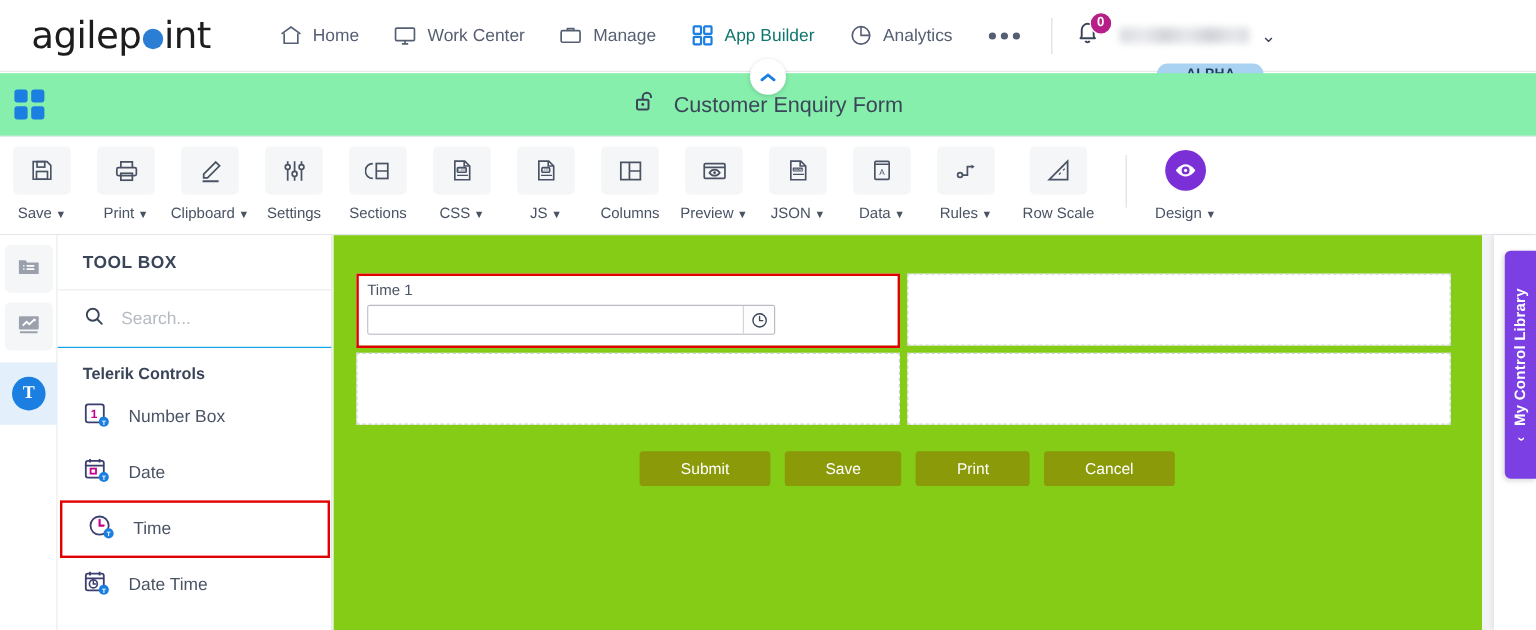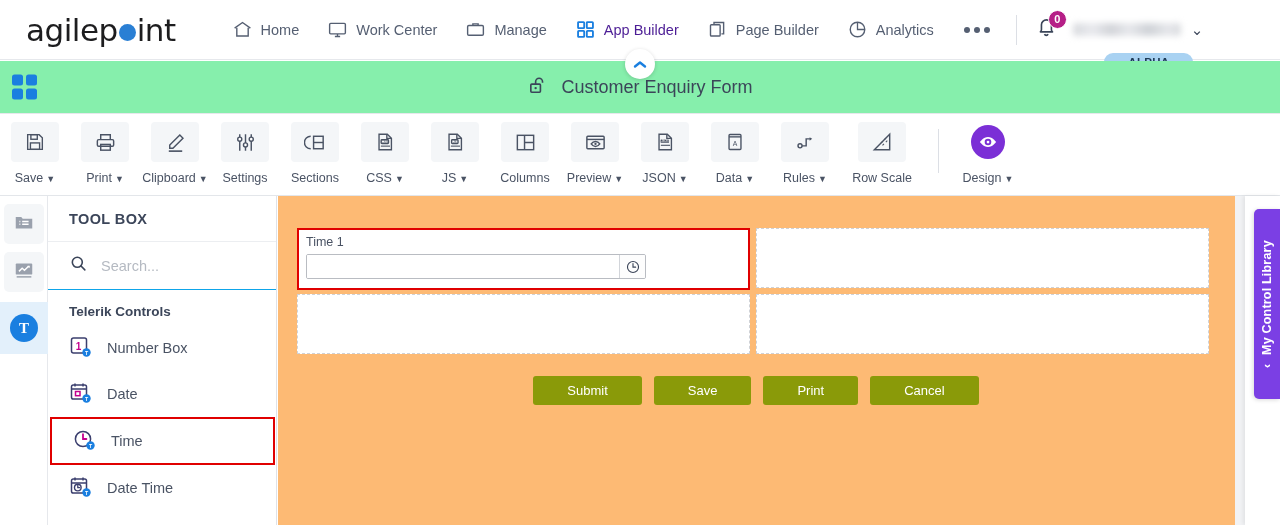--- a/index.html
+++ b/index.html
@@ -26,21 +26,21 @@
   }
   .logo-dot {
     display:inline-block; width:17px; height:17px; border-radius:50%;
     background:#2a7fd4; margin:0 1px; position:relative; top:3px;
   }
   .navitems { display:flex; align-items:center; margin-left:42px; gap:0; }
   .navitem {
     display:flex; align-items:center; gap:8px; padding:0 14px;
     font-size:14.5px; color:#555f72; cursor:pointer; height:60px;text-align:right;
   }
-  .navitem.active { color:#4c1d95; }
+  .navitem.active { color:#0f766e; }
   .navitem svg { display:block; }
   .dots { display:flex; gap:4px; padding:0 16px; cursor:pointer; }
   .dots i { width:6px; height:6px; border-radius:50%; background:#555f72; display:block; }
   .nav-sep { width:1px; height:30px; background:#dcdfe5; margin:0 10px; }
   .userzone { display:flex; align-items:center; position:relative; margin-left:6px; }
   .bell-wrap { position:relative; width:30px; height:34px; cursor:pointer; }
   .badge {
     position:absolute; right:-4px; top:-3px; min-width:19px; height:19px;
     border-radius:10px; background:#b51f87; color:#fff; font-size:11px;
     font-weight:bold; display:flex; align-items:center; justify-content:center;
@@ -152,21 +152,21 @@
     height:46px; display:flex; align-items:center; gap:14px; padding-left:21px;
     font-size:14.5px; color:#4a5364; cursor:pointer;
   }
   .tb-item.selected {
     border:2px solid #e00000; margin-left:2px; width:225px; height:48px;
   }
 
   
   .canvas {
     position:absolute; left:278px; top:196px; width:957px; height:329px;
-    background:#fdba74; overflow:hidden;
+    background:#84cc16; overflow:hidden;
   }
   .form-area { position:absolute; left:19px; top:32px; width:920px; }
   .row { display:flex; gap:6px; }
   .cell {
     width:453px; height:60px; border:1px dashed #cfd2d7; background:#fff;
   }
   .cell.sel-wrap { border:none; position:relative; }
   .sel-outline {
     position:absolute; left:0; top:0; width:453px; height:62px;
     border:2px solid #e00000; box-sizing:border-box;
@@ -262,29 +262,20 @@
           <svg width="21" height="21" viewBox="0 0 24 24" fill="none" stroke="#1a7fe0" stroke-width="2.1">
             <rect x="3.5" y="3.5" width="7" height="7" rx="0.8"></rect>
               <rect x="13.5" y="3.5" width="7" height="7" rx="0.8"></rect>
             <rect x="3.5" y="13.5" width="7" height="7" rx="0.8"></rect>
               <rect x="13.5" y="13.5" width="7" height="7" rx="0.8"></rect>
           </svg>
         </span>
         <span>App Builder</span>
       </div>
 
-      <div class="navitem">
-        <span>
-          <svg width="21" height="21" viewBox="0 0 24 24" fill="none" stroke="#555f72" stroke-width="1.6">
-            <rect x="4" y="6.5" width="11" height="13" rx="1"></rect>
-              <path d="M8 6.5V4h11v13h-2.5"></path>
-          </svg>
-        </span>
-        <span>Page Builder</span>
-      </div>
 
       <div class="navitem">
         <span>
           <svg width="21" height="21" viewBox="0 0 24 24" fill="none" stroke="#555f72" stroke-width="1.6">
             <circle cx="12" cy="12" r="8.3"></circle>
               <path d="M12 4v8h8" stroke-width="1.5"></path>
           </svg>
         </span>
         <span>Analytics</span>
       </div>

